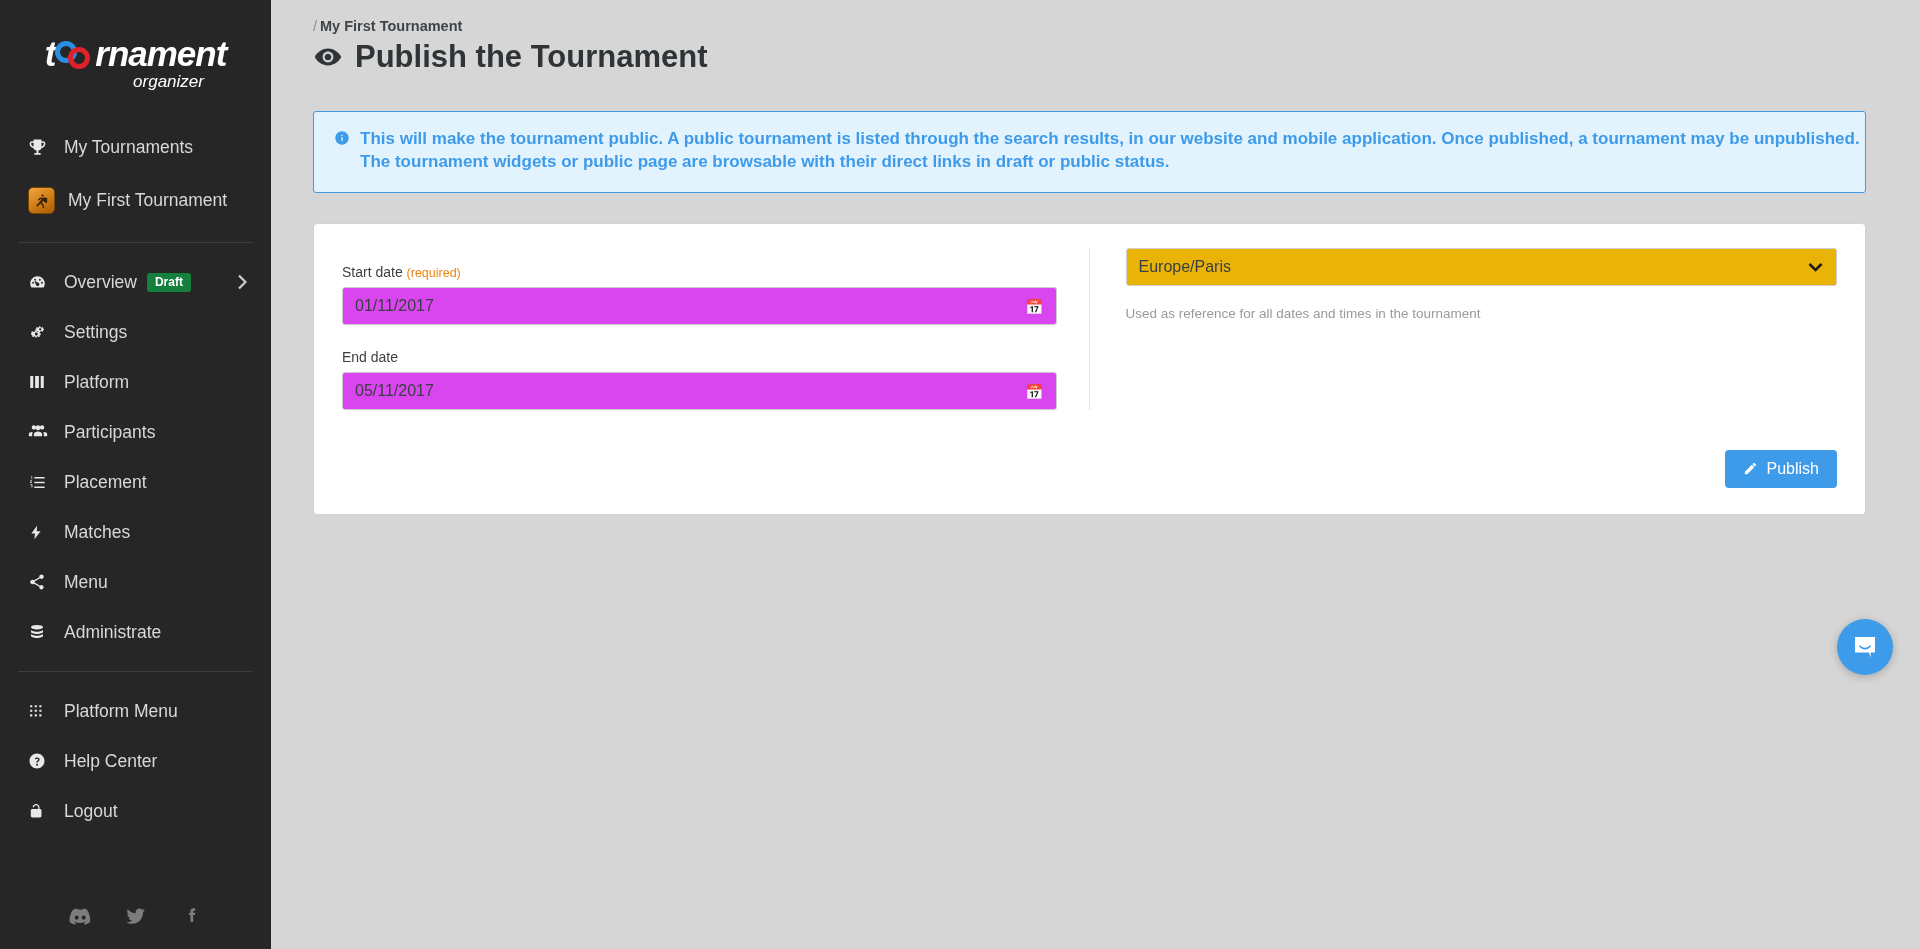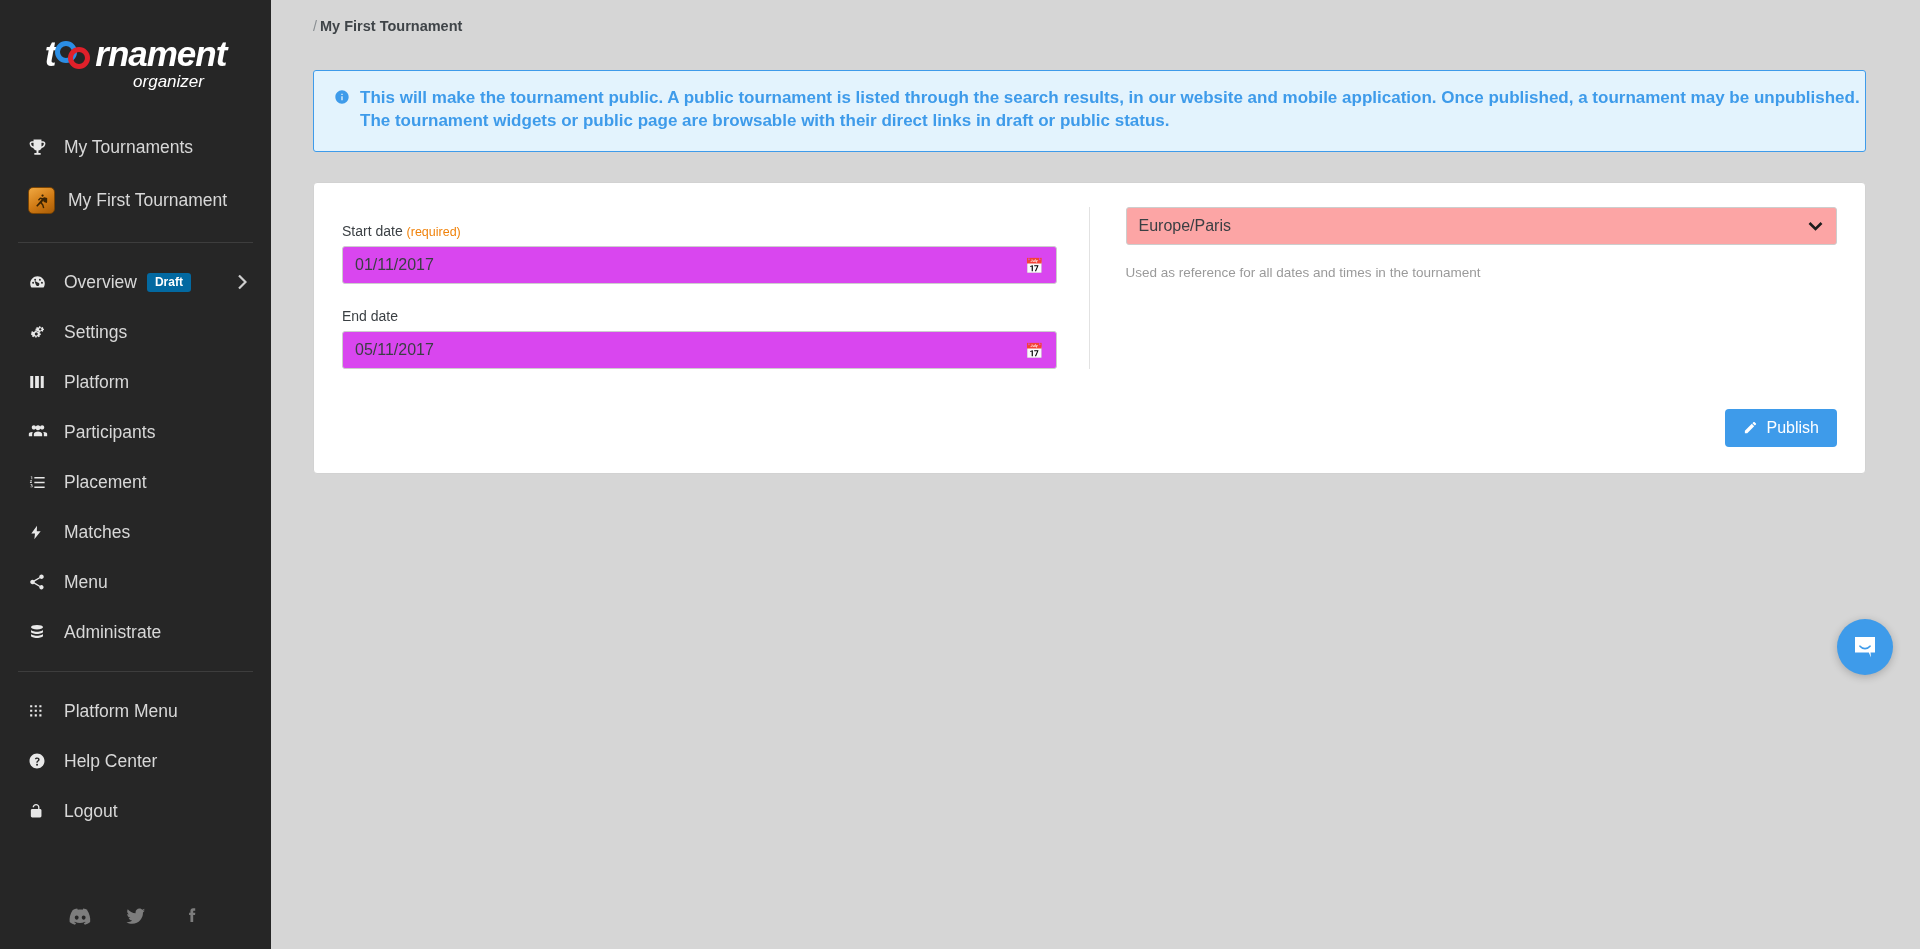--- a/index.html
+++ b/index.html
@@ -66,21 +66,21 @@
     border: 1px solid #7a4403;
   }
   .game-icon svg { display: block; fill: #3a2303; }
 
   .nav-divider {
     height: 1px; background: #3d3d3d;
     margin: 14px 18px;
   }
 
   .badge-draft {
-    background: #0369a1; color: #ffffff;
+    background: #15803d; color: #ffffff;
     font-size: 12px; font-weight: bold;
     padding: 3px 8px 4px 8px; border-radius: 3px;
     margin-left: 10px; line-height: 1;
   }
   .chev-right {
     position: absolute; right: 24px; top: 50%;
     transform: translateY(-50%);
     color: #cfcfcf;
   }
   .chev-right svg { display: block; fill: none; stroke: currentColor; stroke-width: 2.2; }
@@ -155,21 +155,21 @@
     font-family: "Liberation Sans", sans-serif;
   }
   .input-addon {
     position: absolute; right: 12px; top: 50%;
     transform: translateY(-50%);
     font-size: 15px; line-height: 1; cursor: pointer;
     color: #4a4a4a;
   }
   .select-input {
     width: 100%; height: 38px;
-    background: #fca5a5; border: 1px solid #cdcdcd;
+    background: #eab308; border: 1px solid #cdcdcd;
     border-radius: 3px;
     padding: 0 40px 0 12px;
     font-size: 16px; color: #3a3f43;
     display: flex; align-items: center;
     cursor: pointer;
   }
   .chev-down {
     position: absolute; right: 14px; top: 50%;
     transform: translateY(-50%);
     color: #1d1d1d; pointer-events: none;
@@ -365,20 +365,28 @@
     </span>
   </div>
 </div>
 
 <div class="main">
 
   <div class="breadcrumb">
     <span class="slash">/</span><span>My First Tournament</span>
   </div>
 
+  <div class="page-title">
+    <span class="eye-icon">
+      <svg width="30" height="24" viewBox="0 0 24 20">
+          <path d="M12 3C6.5 3 2.2 7.1 1 10c1.2 2.9 5.5 7 11 7s9.8-4.1 11-7c-1.2-2.9-5.5-7-11-7zm0 11.5c-2.5 0-4.5-2-4.5-4.5S9.5 5.5 12 5.5s4.5 2 4.5 4.5-2 4.5-4.5 4.5zm0-7.3c-1.5 0-2.8 1.2-2.8 2.8s1.2 2.8 2.8 2.8 2.8-1.2 2.8-2.8S13.5 7.2 12 7.2z"></path>
+        </svg>
+    </span>
+    <span>Publish the Tournament</span>
+  </div>
 
   <div class="alert">
     <span class="alert-icon">
       <svg width="16" height="16" viewBox="0 0 24 24">
           <path d="M12 2C6.5 2 2 6.5 2 12s4.5 10 10 10 10-4.5 10-10S17.5 2 12 2zm1 15h-2v-6h2v6zm0-8h-2V7h2v2z"></path>
         </svg>
     </span>
     <span>This will make the tournament public. A public tournament is listed through the search results, in our website and mobile application. Once published, a tournament may be unpublished. The tournament widgets or public page are browsable with their direct links in draft or public status.</span>
   </div>
 

